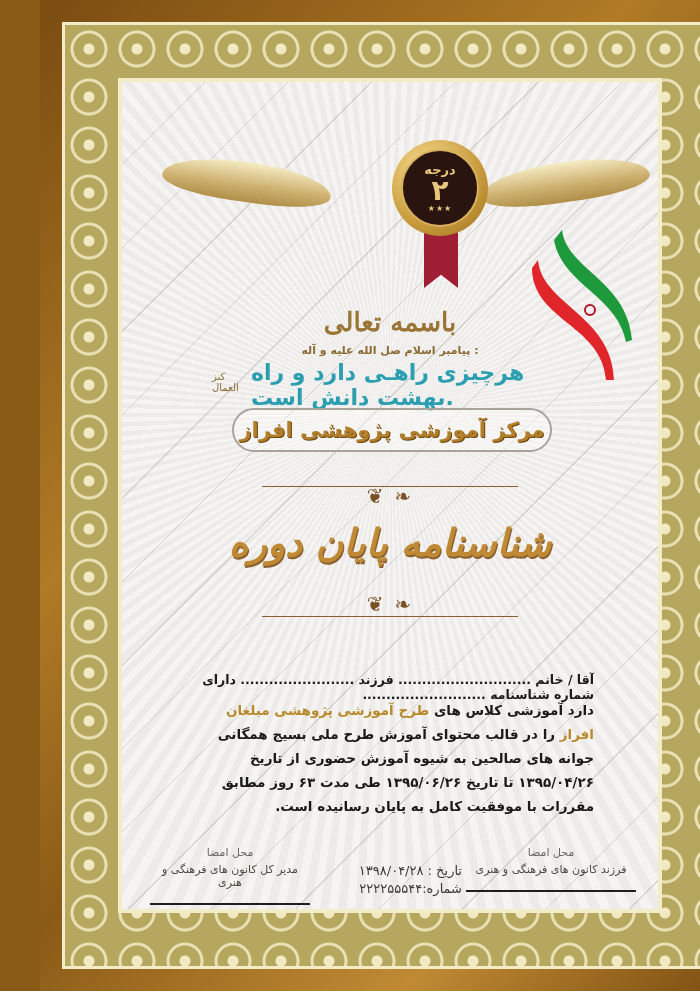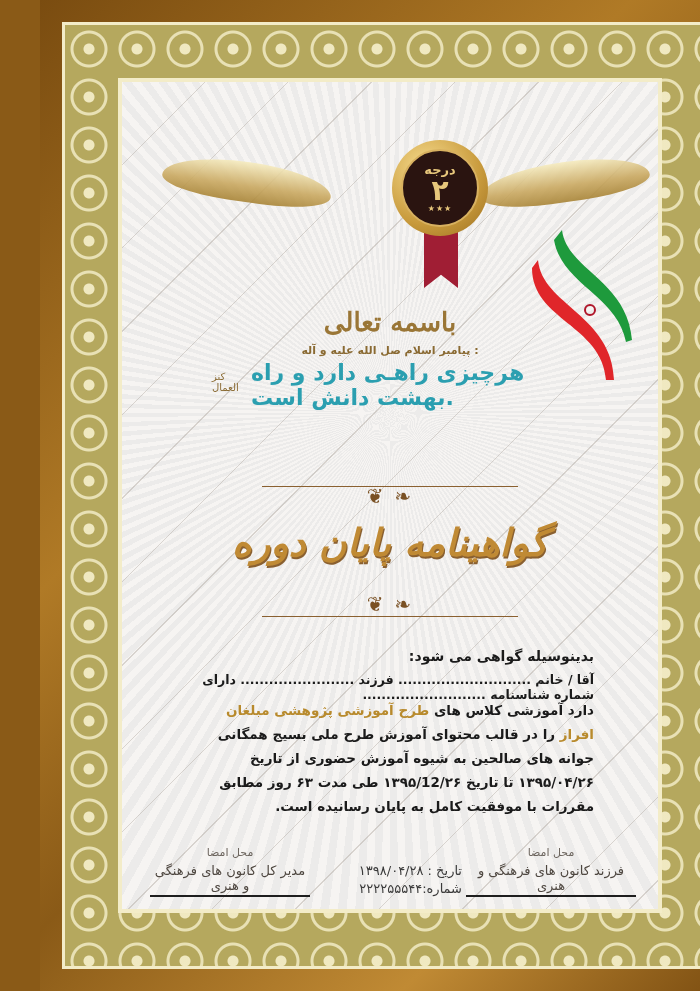--- a/index.html
+++ b/index.html
@@ -40,21 +40,21 @@
   .source{font-size:10px;color:#8a6a32;}
   .pill{left:110px;width:316px;top:326px;height:40px;border:2px solid #a9a39a;border-radius:22px;
     display:flex;align-items:center;justify-content:center;background:rgba(255,255,255,.35);}
   .pill span{font-size:21px;font-weight:bold;color:#b27e2a;text-shadow:1px 1px 0 #6b4712;}
   .rule{left:140px;width:256px;height:1px;background:#8a6030;}
   .flourish{font-size:20px;color:#7a5124;letter-spacing:2px;}
   .title{top:438px;font-family:"DejaVu Serif",serif;font-size:38px;font-style:italic;color:#c08a34;text-shadow:1px 2px 0 #8a6030;}
   .body-text{right:64px;left:72px;direction:rtl;text-align:right;color:#1a1a1a;font-weight:bold;font-size:13.5px;}
   .hl{color:#b88a2c;}
   .sig{text-align:center;font-size:11px;color:#6c655e;}
-  .sig .role{border-bottom:2px solid #1e1e1e;padding-bottom:2px;margin-top:4px;font-size:13px;color:#4e4740;}
+  .sig .role{border-bottom:2px solid #1e1e1e;padding-bottom:14px;margin-top:4px;font-size:11px;color:#4e4740;}
   .date-block{left:220px;top:780px;width:120px;text-align:right;direction:rtl;font-size:13px;font-weight:normal;color:#3a3a3a;line-height:18px;}
 </style>
 </head>
 <body>
 
 <div class="cert">
   <div class="outer-line"></div>
   <div class="ornament"></div>
   <div class="inner-line"></div>
 
@@ -77,40 +77,42 @@
       <circle cx="58" cy="80" r="5" fill="none" stroke="#b0162a" stroke-width="2"></circle>
     </svg>
 
     <div class="abs center basmala">باسمه تعالی</div>
     <div class="abs center prophet">پیامبر اسلام صل الله علیه و آله :</div>
     <div class="abs hadith-row">
       <span class="hadith">هرچیزی راهـی دارد و راه بهشت دانش است.</span>
       <span class="source">کنز العمال</span>
     </div>
 
+    <div class="abs pill">
+      <span>مرکز آموزشی پژوهشی افراز</span>
+    </div>
 
     <div class="abs rule" style="top:404px"></div>
     <div class="abs center flourish" style="top:402px">❦ ❧</div>
-    <div class="abs center title">گواهینامه پایان دوره</div>
+    <div class="abs center title">شناسنامه پایان دوره</div>
     <div class="abs center flourish" style="top:510px">❦ ❧</div>
     <div class="abs rule" style="top:534px"></div>
 
-    <div class="abs body-text" style="top:566px;font-size:14px">بدینوسیله گواهی می شود:</div>
 
     <div class="abs body-text" style="top:590px;font-size:12.5px">
       <span>آقا / خانم</span>
       <span>............................</span>
       <span>فرزند</span>
       <span>........................</span>
       <span>دارای شماره شناسنامه</span>
       <span>..........................</span>
     </div>
 
     <div class="abs body-text" style="top:616px;line-height:24px">
-      <span>دارد آموزشی کلاس های </span><span class="hl">طرح آموزشی پژوهشی مبلغان افراز</span><span> را در قالب محتوای آموزش طرح ملی بسیج همگانی جوانه های صالحین به شیوه آموزش حضوری از تاریخ ۱۳۹۵/۰۴/۲۶ تا تاریخ ۱۳۹۵/12/۲۶ طی مدت ۶۳ روز مطابق مقررات با موفقیت کامل به پایان رسانیده است.</span>
+      <span>دارد آموزشی کلاس های </span><span class="hl">طرح آموزشی پژوهشی مبلغان افراز</span><span> را در قالب محتوای آموزش طرح ملی بسیج همگانی جوانه های صالحین به شیوه آموزش حضوری از تاریخ ۱۳۹۵/۰۴/۲۶ تا تاریخ ۱۳۹۵/۰۶/۲۶ طی مدت ۶۳ روز مطابق مقررات با موفقیت کامل به پایان رسانیده است.</span>
     </div>
 
     <div class="abs sig" style="left:344px;top:764px;width:170px">
       <div>محل امضا</div>
       <div class="role">فرزند کانون های فرهنگی و هنری</div>
     </div>
 
     <div class="abs sig" style="left:28px;top:764px;width:160px">
       <div>محل امضا</div>
       <div class="role">مدیر کل کانون های فرهنگی و هنری</div>

